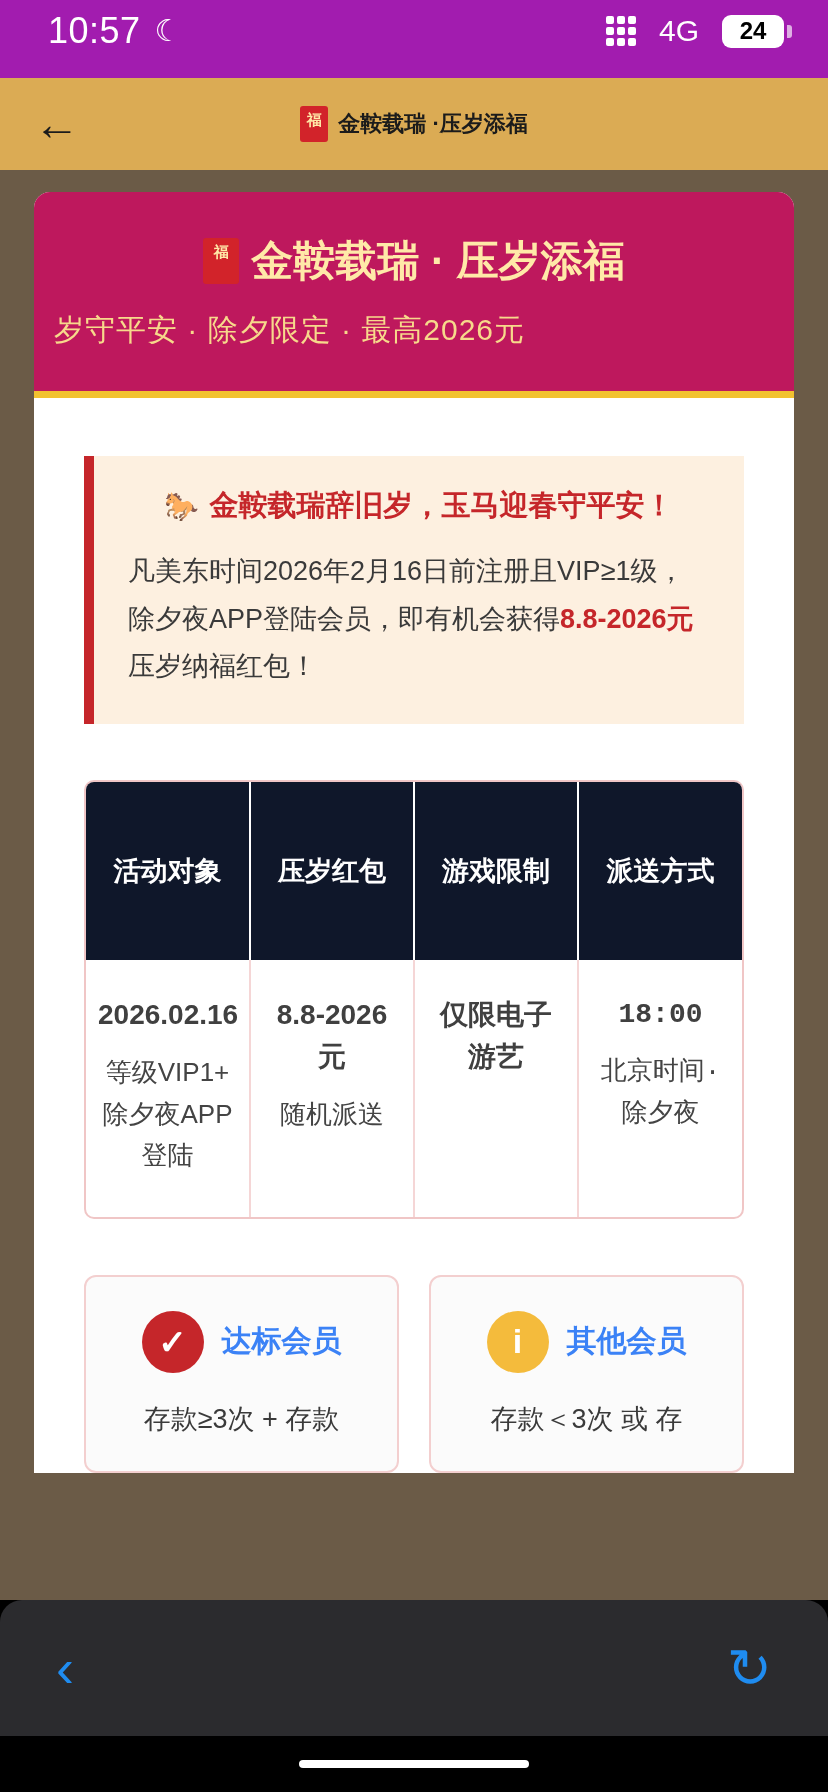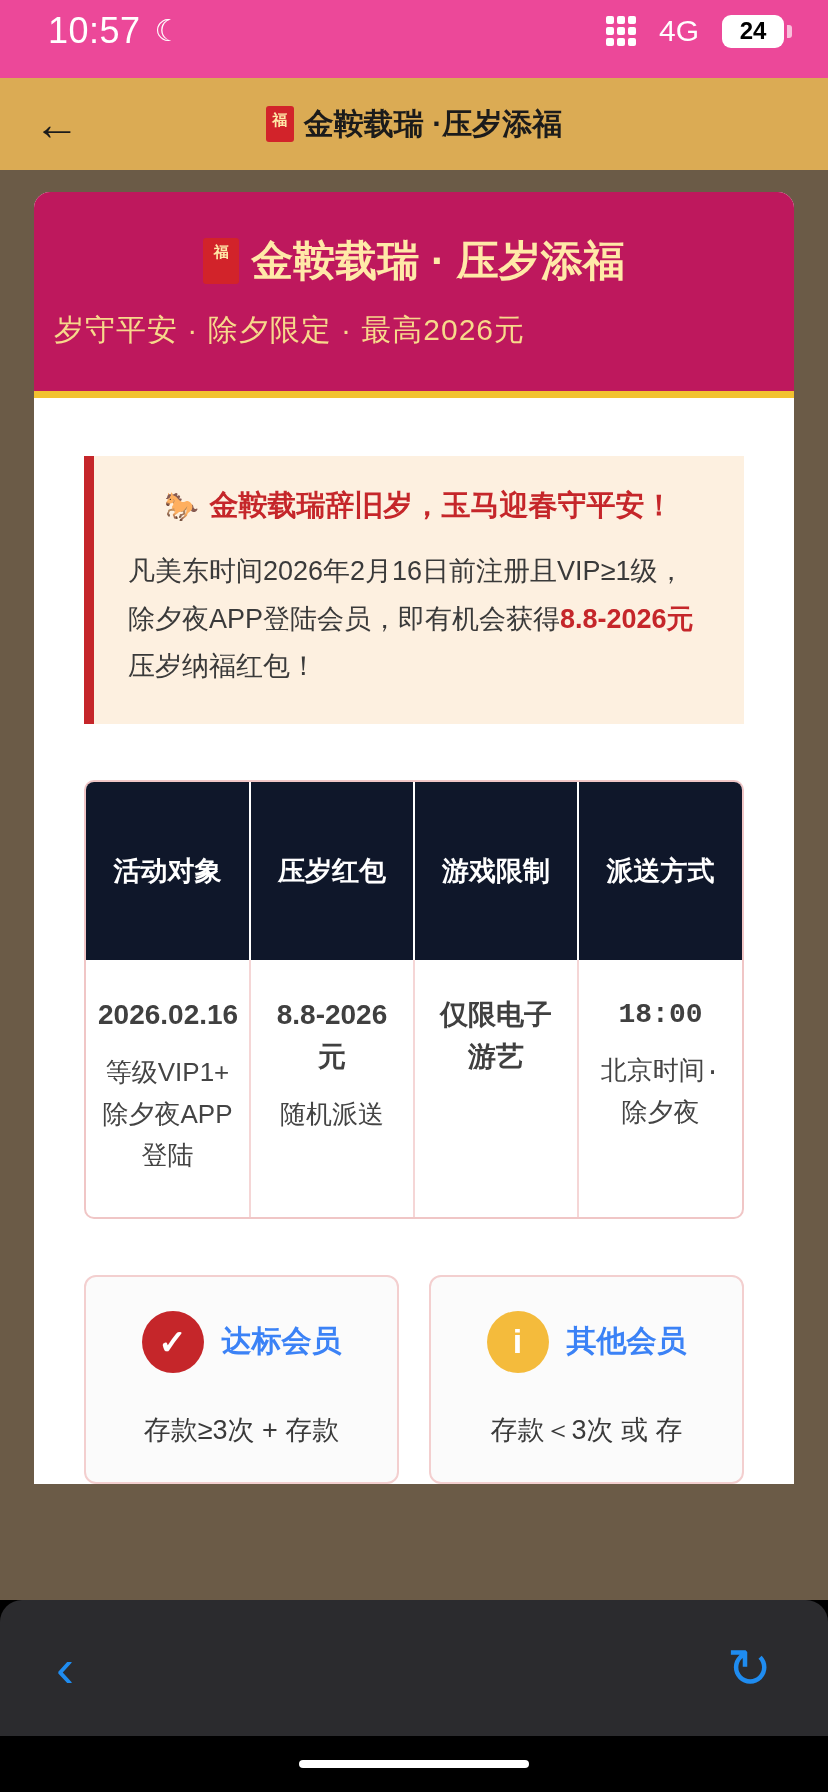--- a/index.html
+++ b/index.html
@@ -14,21 +14,21 @@
     width: 828px; height: 1792px;
     background: #000;
     display: flex;
     flex-direction: column;
   }
 
   
   .statusbar {
     height: 78px;
     flex: 0 0 78px;
-    background: #ec4899;
+    background: #a21caf;
     color: #fff;
     display: flex;
     align-items: center;
     justify-content: space-between;
     padding: 0 44px 16px 48px;
   }
   .status-left {
     display: flex;
     align-items: center;
     gap: 14px;
@@ -87,21 +87,21 @@
     font-size: 46px;
     color: #1b1b1b;
     line-height: 1;
     width: 70px;
     cursor: pointer;
   }
   .appbar-title {
     position: absolute;
     left: 0; right: 0;
     text-align: center;
-    font-size: 30px;
+    font-size: 22px;
     font-weight: bold;
     color: #1b1b1b;
     display: flex;
     align-items: center;
     justify-content: center;
     gap: 10px;
     pointer-events: none;
   }
   .hongbao-glyph {
     display: inline-block;
@@ -257,21 +257,21 @@
     flex: 0 0 62px;
   }
   .badge-ok { background: #c5262a; }
   .badge-info { background: #f4bb3c; }
   .box-title {
     font-size: 30px;
     font-weight: bold;
     color: #3b82f6;
   }
   .box-text {
-    margin-top: 36px;
+    margin-top: 25px;
     font-size: 27px;
     color: #3a3a3a;
     line-height: 1.6;
   }
 
   
   .browserbar {
     flex: 0 0 136px;
     height: 136px;
     background: #2b2b2e;

